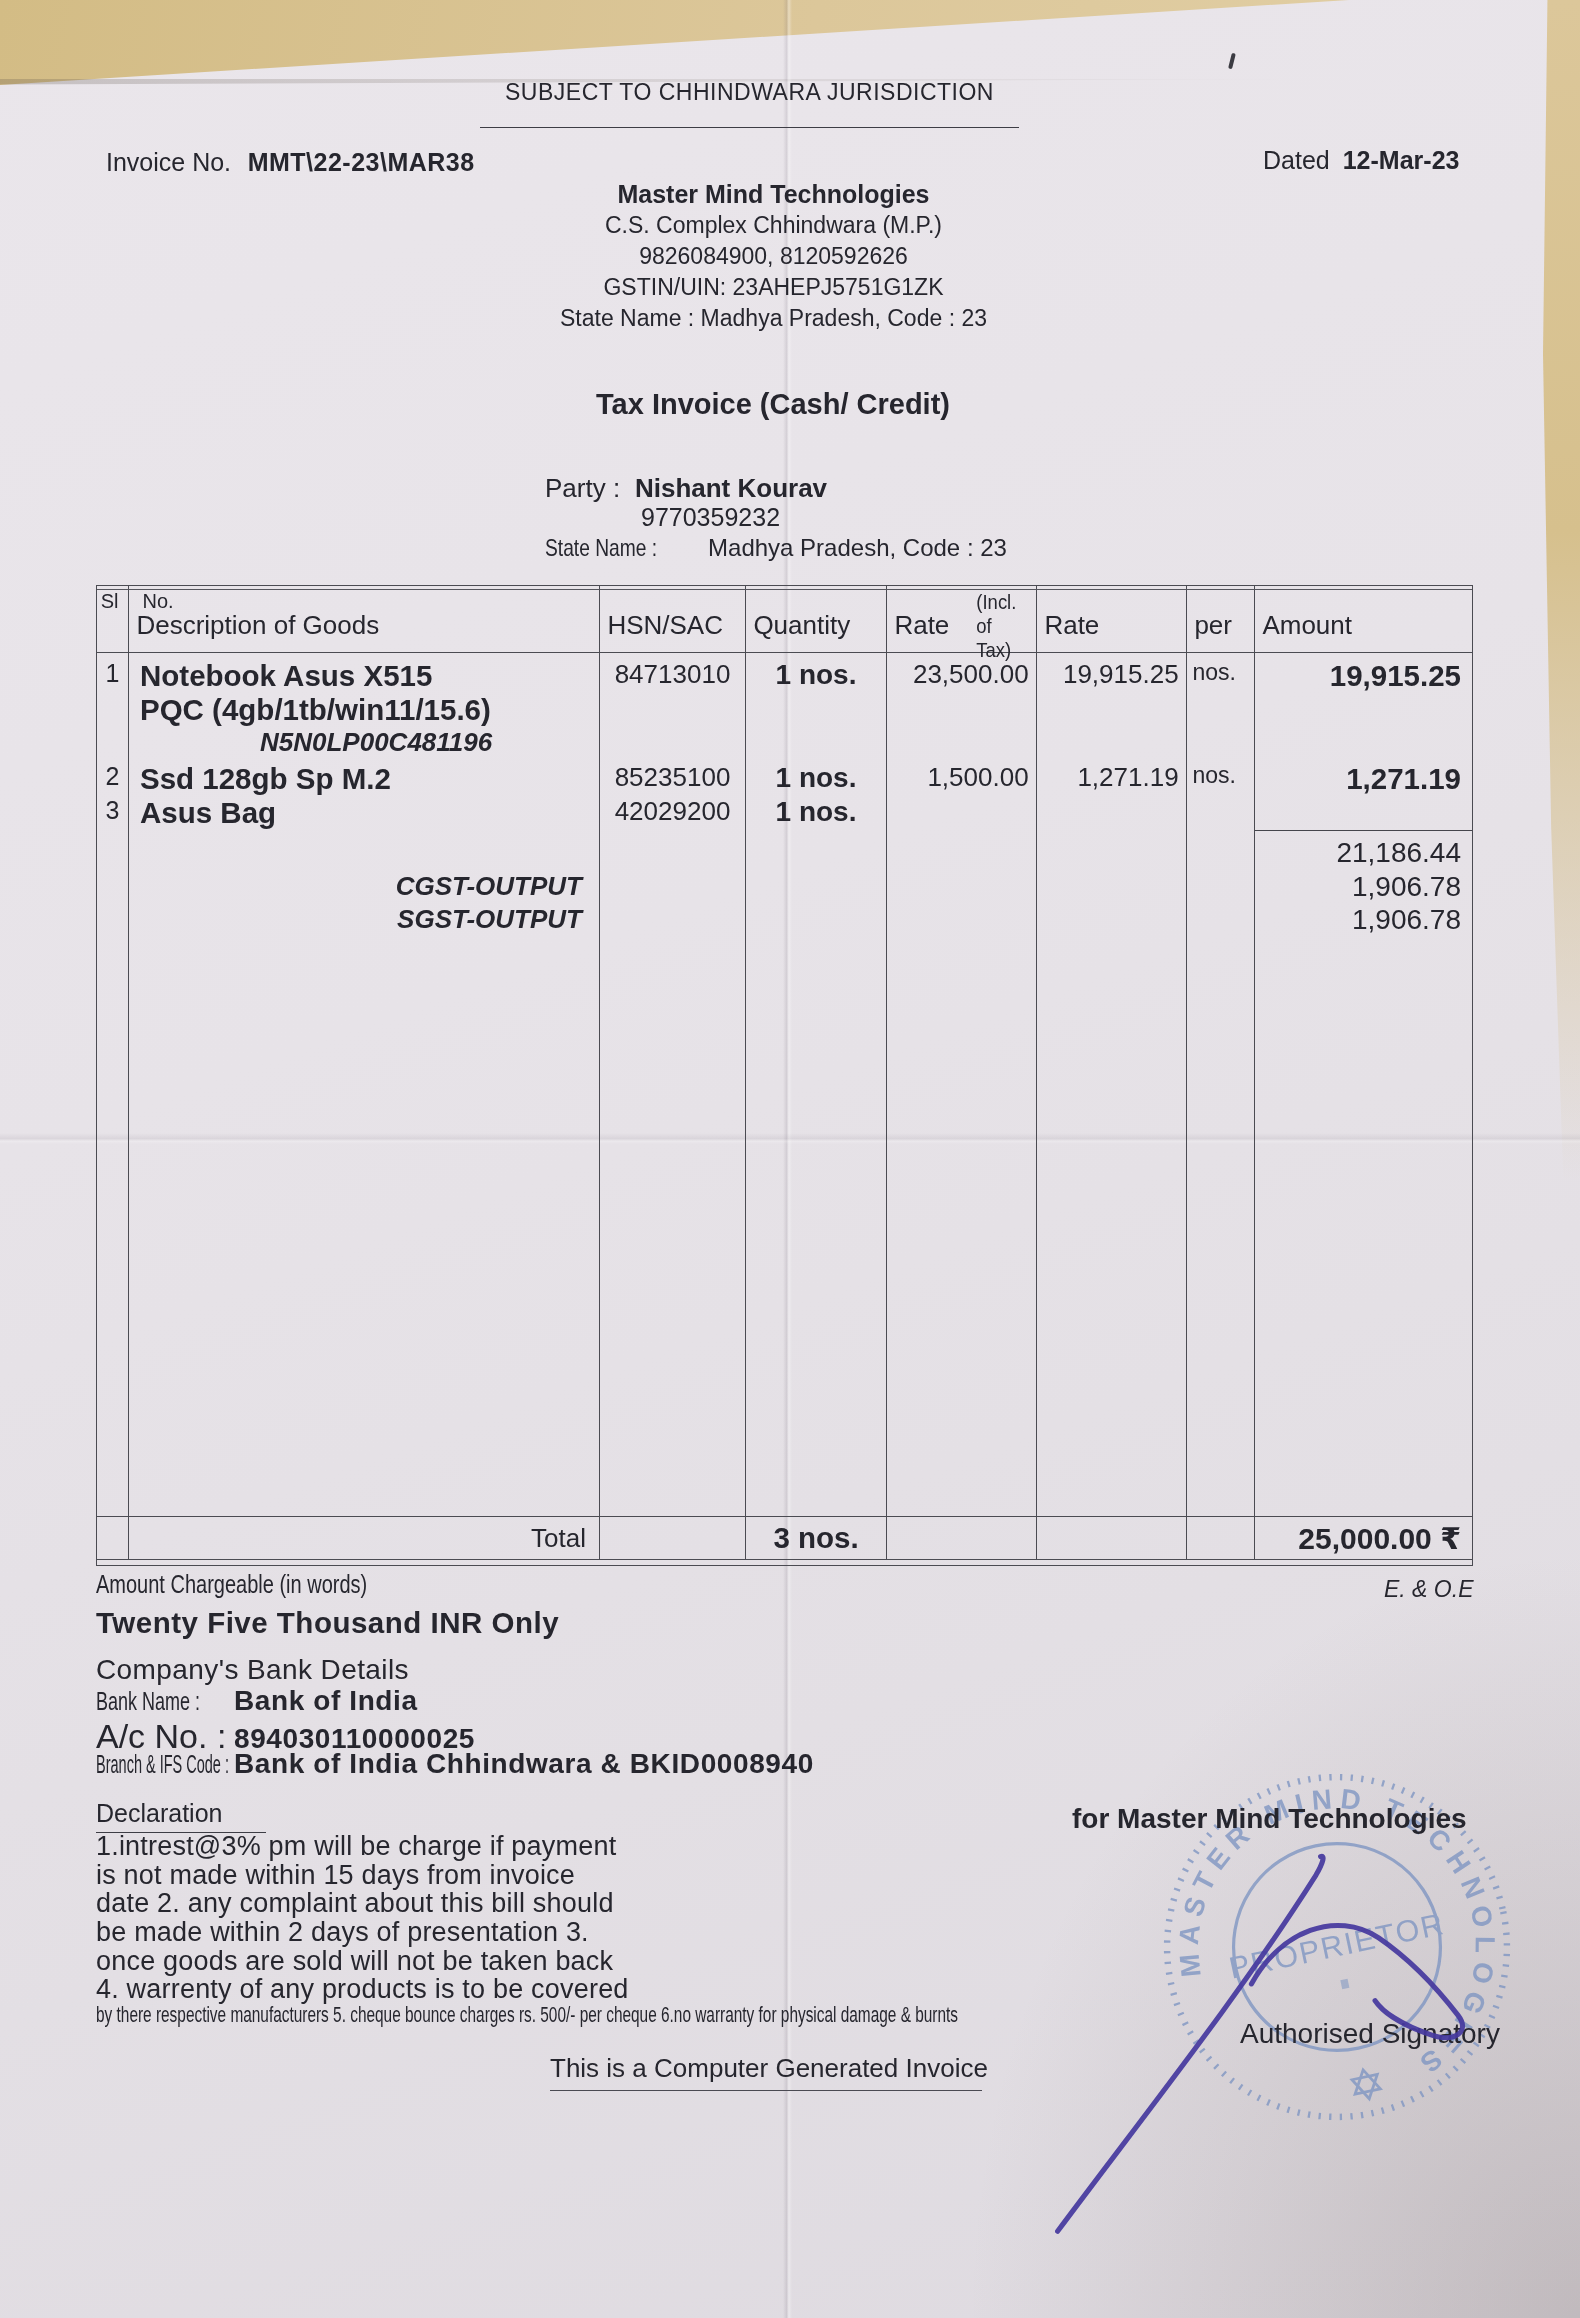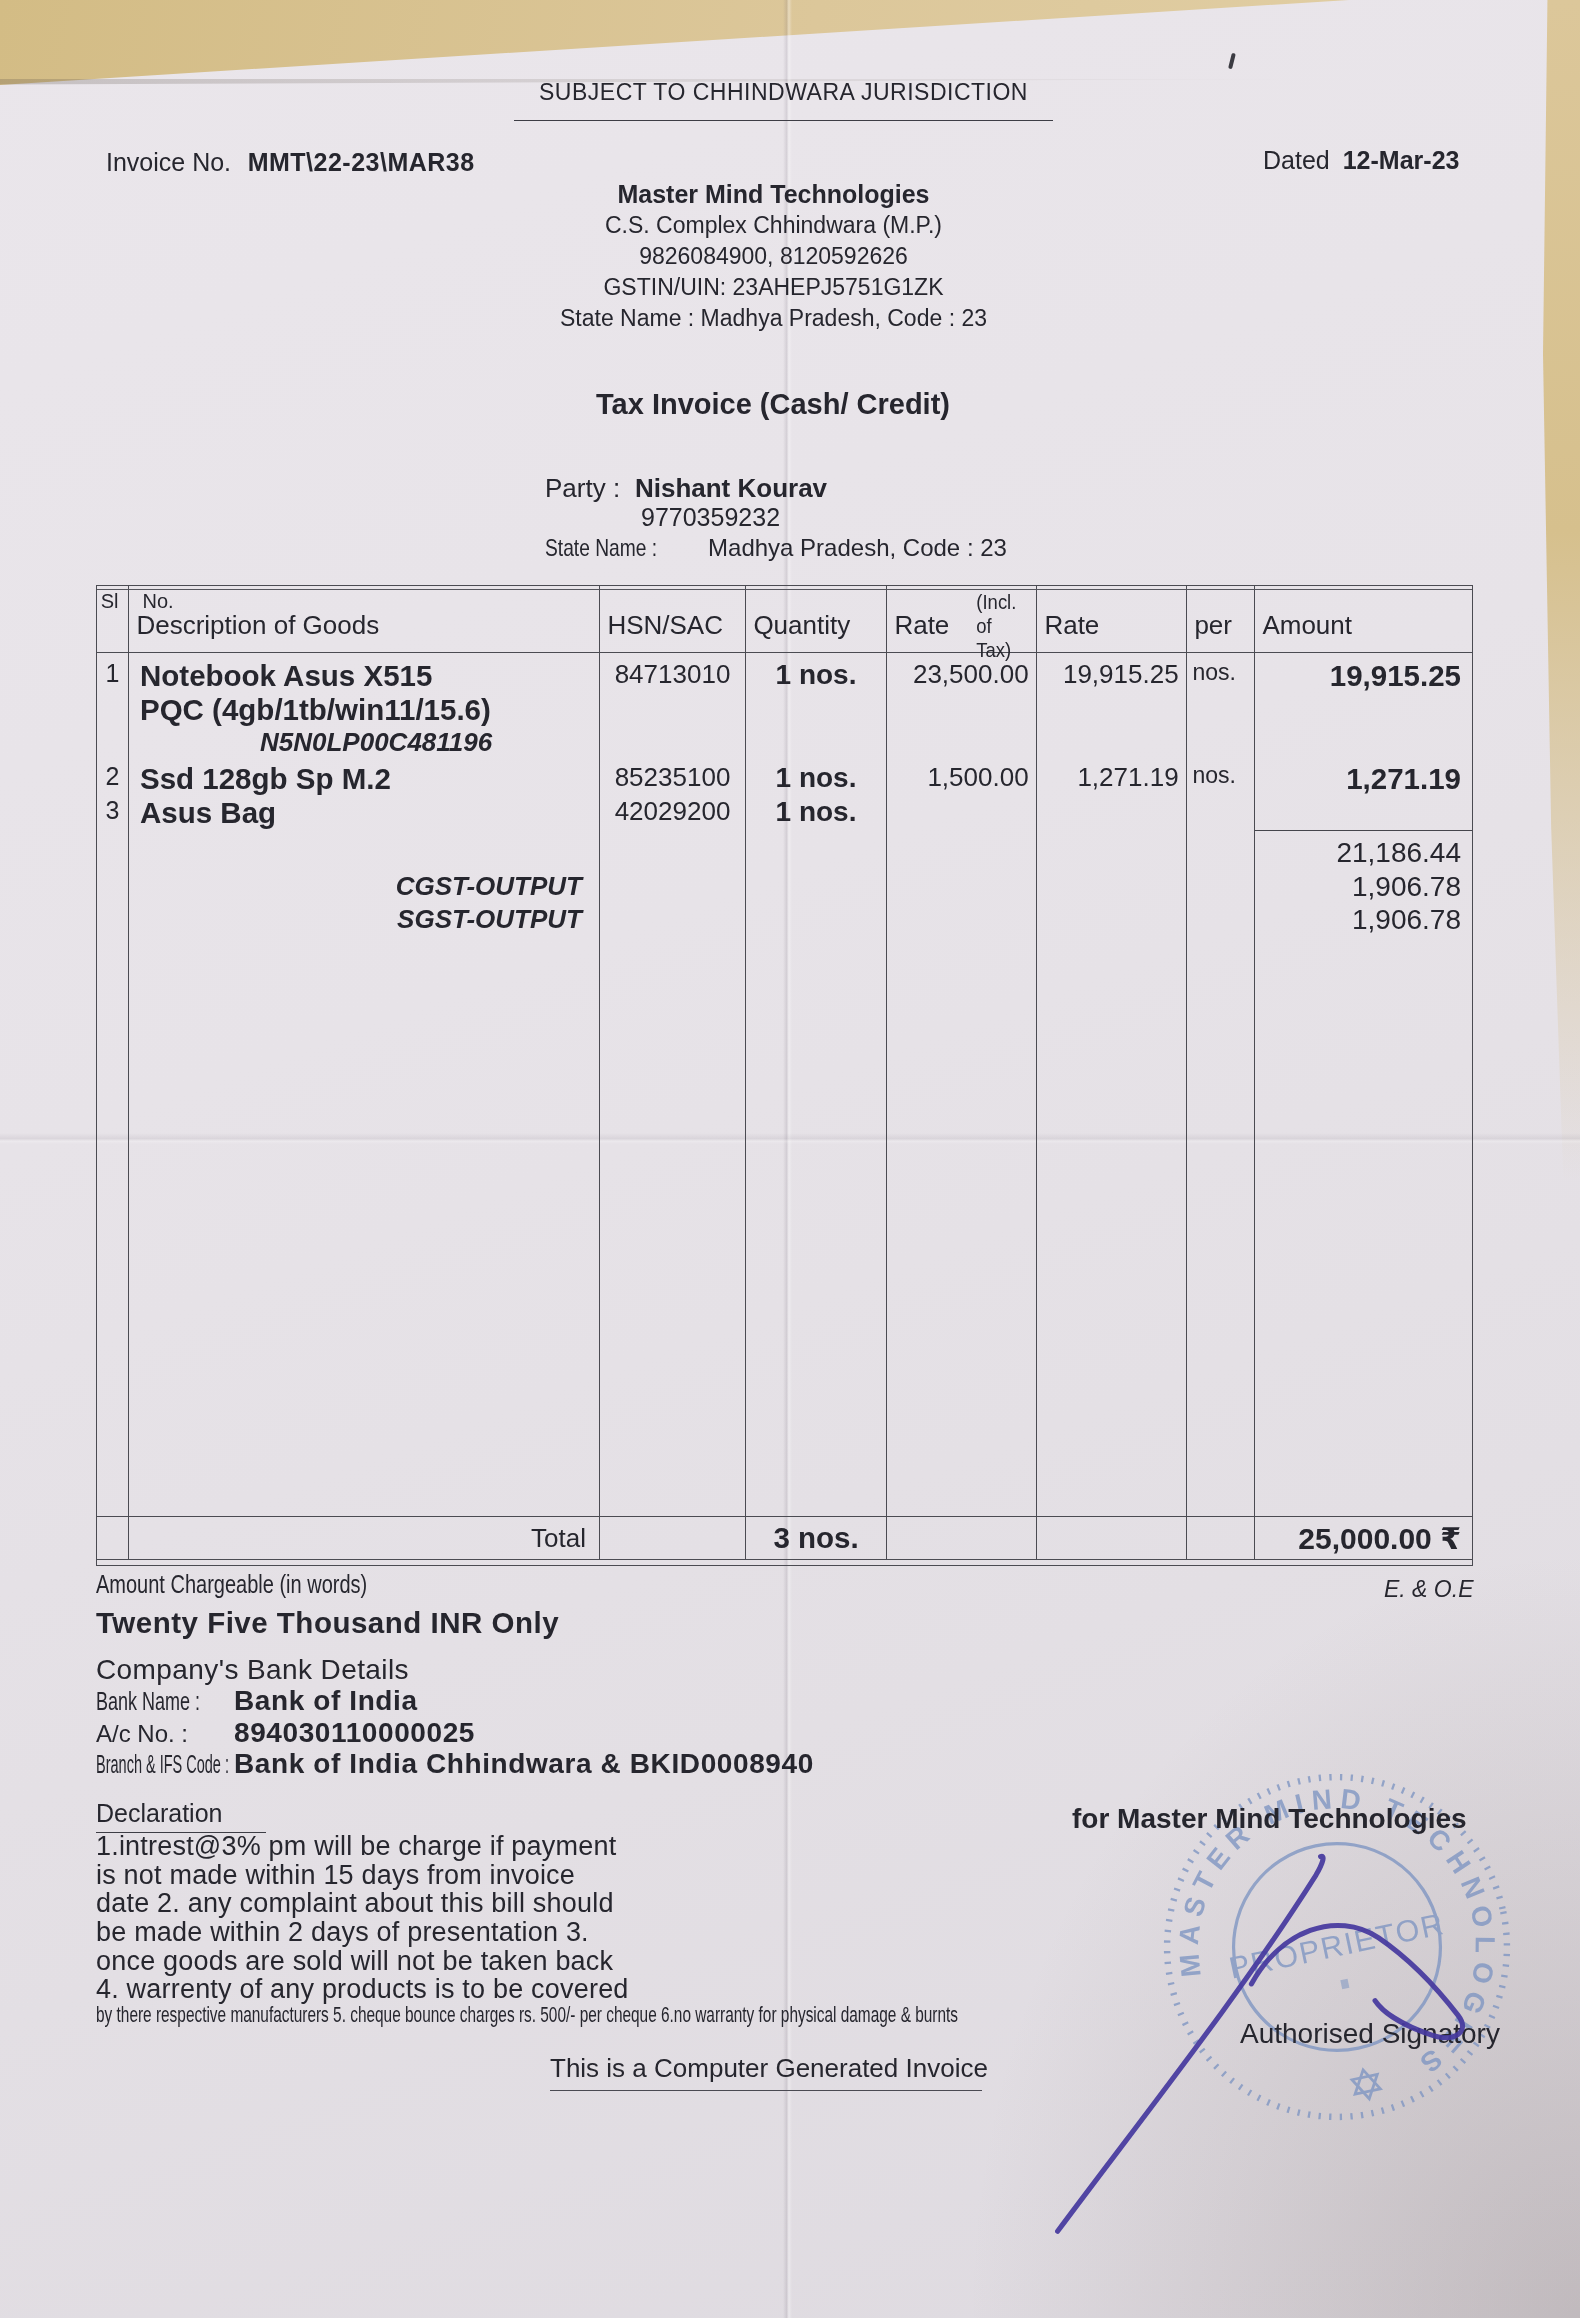--- a/index.html
+++ b/index.html
@@ -21,22 +21,22 @@
     background:radial-gradient(ellipse at 100% 100%,rgba(125,112,110,.30),rgba(125,112,110,0) 65%);}
   .top-edge-shadow{position:absolute;left:0;top:79px;width:1349px;height:5.5px;
     background:linear-gradient(100deg,rgba(90,80,70,.25),rgba(90,80,70,0));
     clip-path:polygon(0 0,100% 0,0 100%);}
   .tick-mark{position:absolute;left:1230px;top:53px;width:3.7px;height:15.7px;background:#3b3b42;
     border-radius:1.8px;transform:rotate(14deg);}
 
   .t{position:absolute;white-space:nowrap;}
   .cond{display:inline-block;transform:scaleX(.80);transform-origin:0 50%;white-space:nowrap;}
 
-  .jurisdiction{left:514px;top:79px;width:539px;text-align:center;font-size:23px;letter-spacing:0.5px;
-    border-bottom:1.8px solid #3d3d45;padding-bottom:14px;}
+  .jurisdiction{left:480px;top:79px;width:539px;text-align:center;font-size:23px;letter-spacing:0.5px;
+    border-bottom:1.8px solid #3d3d45;padding-bottom:21px;}
   .inv-line{left:106px;top:148px;font-size:25px;}
   .inv-line .val{font-weight:bold;margin-left:16.6px;letter-spacing:0.5px;}
   .dated-line{left:1263px;top:146px;font-size:25px;}
   .dated-line .val{font-weight:bold;margin-left:13px;}
 
   .company{left:386px;top:179px;width:775px;text-align:center;line-height:31px;font-size:23px;}
   .company .name{font-size:25px;font-weight:bold;}
   .doc-title{left:404px;top:388px;width:738px;text-align:center;font-size:29px;font-weight:bold;}
 
   .party-line{left:545px;top:473px;font-size:26px;}
@@ -82,21 +82,21 @@
   .total-row .cell-amt{justify-content:flex-end;font-size:30px;font-weight:bold;}
 
   .amt-words-label{left:96px;top:1570px;font-size:25px;}
   .eoe{left:1384px;top:1576px;font-size:23px;font-style:italic;}
   .amt-words{left:96px;top:1606px;font-size:29.5px;font-weight:bold;letter-spacing:0.5px;}
   .bank-heading{left:96px;top:1654px;font-size:28px;letter-spacing:0.4px;}
   .kv{position:absolute;left:96px;display:flex;align-items:baseline;}
   .kv .lblbox{display:inline-block;width:138px;flex:0 0 138px;}
   .kv .val{font-weight:bold;font-size:28px;letter-spacing:0.6px;}
   .kv-bank{top:1685px;} .kv-bank .lbl{font-size:25px;transform:scaleX(.72);transform-origin:0 50%;display:inline-block;white-space:nowrap;}
-  .kv-ac{top:1717px;}  .kv-ac .lbl{font-size:24px;display:inline-block;white-space:nowrap;}
+  .kv-ac{top:1717px;}  .kv-ac .lbl{font-size:34px;display:inline-block;white-space:nowrap;}
   .kv-branch{top:1748px;} .kv-branch .lbl{font-size:25px;transform:scaleX(.58);transform-origin:0 50%;display:inline-block;white-space:nowrap;}
 
   .decl-heading{left:96px;top:1799px;font-size:25px;border-bottom:1.8px solid #3d3d45;padding:0 44px 3.7px 0;}
   .decl-line{position:absolute;left:96px;font-size:27px;white-space:nowrap;letter-spacing:0.2px;}
   .decl-small{left:96px;top:2002px;font-size:22px;transform:scaleX(.70);transform-origin:0 50%;}
   .computer-gen{left:550px;top:2053px;width:432px;text-align:center;font-size:26px;
     border-bottom:1.8px solid #4a4a52;padding-bottom:5.5px;}
   .for-company{left:1072px;top:1803px;font-size:28px;font-weight:bold;z-index:4;}
   .authorised{left:1240px;top:2018px;font-size:28px;z-index:4;}
 

